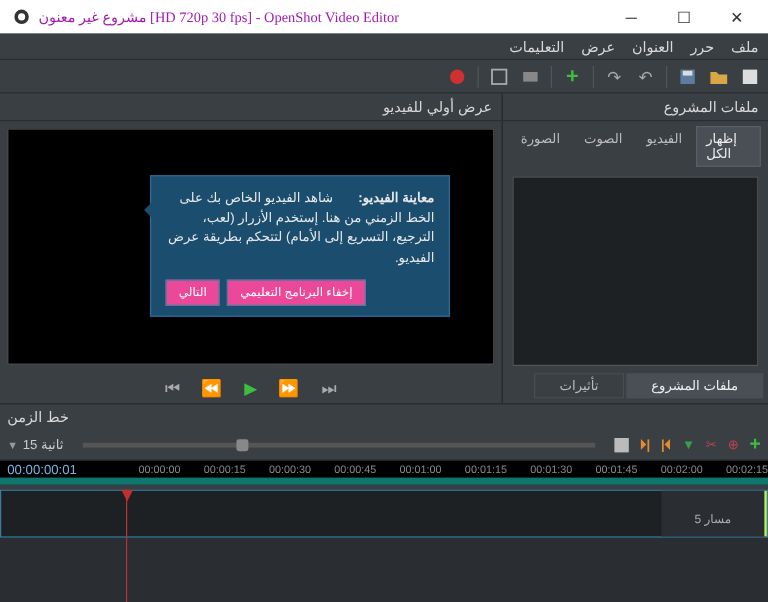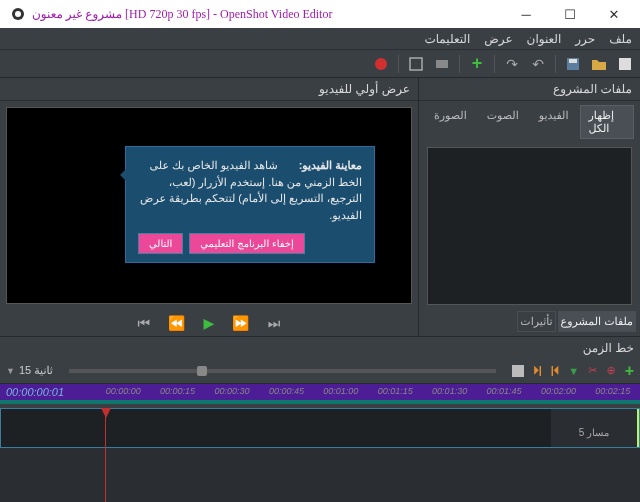--- a/index.html
+++ b/index.html
@@ -17,49 +17,49 @@
 .tool-ico { width: 18px; height: 18px; display: flex; align-items: center; justify-content: center; font-size: 14px; }
 
 .main-area { display: flex; height: 258px; }
 .project-panel { width: 222px; background: #3a3f44; display: flex; flex-direction: column; border-left: 1px solid #25282c; }
 .panel-title { text-align: right; padding: 4px 8px; font-size: 12px; color: #d8d8d8; border-bottom: 1px solid #2a2d31; }
 .filter-tabs { display: flex; flex-direction: row-reverse; padding: 4px 6px; gap: 2px; }
 .filter-tab { padding: 3px 8px; font-size: 11px; color: #bbb; border: 1px solid transparent; }
 .filter-tab.active { background: #4a4f55; border: 1px solid #5a5f65; color: #eee; }
 .project-body { flex: 1; margin: 4px 8px; background: #1e2124; border: 1px solid #555; }
 .bottom-tabs { display: flex; flex-direction: row-reverse; padding: 2px 4px 4px; gap: 2px; }
-.bottom-tab { padding: 3px 2px; font-size: 11px; color: #bbb; background: #3a3f44; border: 1px solid #4a4d52; }
+.bottom-tab { padding: 3px 20px; font-size: 11px; color: #bbb; background: #3a3f44; border: 1px solid #4a4d52; }
 .bottom-tab.active { background: #4a4f55; color: #eee; }
 
 .preview-panel { flex: 1; background: #3a3f44; display: flex; flex-direction: column; }
 .preview-body { flex: 1; margin: 6px; background: #000; border: 1px solid #555; position: relative; }
 .preview-controls { height: 26px; display: flex; align-items: center; justify-content: center; gap: 18px; font-size: 14px; }
 .play-btn { color: #3fbd3f; }
 
 
 .tutorial { position: absolute; right: 36px; top: 38px; width: 250px; background: #1a4d6e; border: 1px solid #2a6d9e; padding: 10px 12px 8px; text-align: right; direction: rtl; font-size: 11px; line-height: 1.5; color: #e8e8e8; }
 .tutorial::before { content: ""; position: absolute; left: -14px; top: 20px; border: 8px solid transparent; border-right-color: #1a4d6e; }
 .tutorial-title { font-weight: bold; display: inline; padding-left: 21px; }
 .tutorial-buttons { display: flex; flex-direction: row-reverse; gap: 6px; margin-top: 10px; }
 .tutorial-buttons button { background: #ec4899; border: 1px solid #4a7d9e; color: #fff; padding: 4px 10px; font-size: 10px; cursor: pointer; }
 
 
-.timeline-header { display: flex; align-items: center; justify-content: flex-end; padding: 2px 6px; height: 22px; background: #3a3f44; border-top: 1px solid #25282c; }
+.timeline-header { display: flex; align-items: center; justify-content: flex-start; padding: 2px 6px; height: 22px; background: #3a3f44; border-top: 1px solid #25282c; }
 .timeline-title { font-size: 12px; color: #d8d8d8; }
 .timeline-toolbar { height: 26px; background: #3a3f44; display: flex; align-items: center; padding: 0 6px; gap: 6px; border-bottom: 1px solid #25282c; }
 .zoom-label { font-size: 11px; color: #ccc; display: flex; align-items: center; gap: 4px; }
 .zoom-slider { flex: 1; height: 4px; background: #555; margin: 0 10px; position: relative; }
 .zoom-slider::after { content: ""; position: absolute; left: 30%; top: -3px; width: 10px; height: 10px; background: #888; border-radius: 2px; }
 .tl-right-icons { display: flex; gap: 9px; align-items: center; }
 .tl-right-icons .sq { width: 12px; height: 12px; background: #bbb; }
 .tl-right-icons .orange { color: #e58b2e; font-weight: bold; }
 
-.ruler { height: 20px; background: #4c1d95; border-bottom: 4px solid #0f766e; display: flex; position: relative; font-style: italic; }
+.ruler { height: 20px; background: #000000; border-bottom: 6px solid #0f766e; display: flex; position: relative; }
 .ruler-labels { position: absolute; top: 2px; left: 96px; right: 0; display: flex; font-size: 9px; color: #888; }
-.ruler-labels span { width: 63px; text-align: center; }
+.ruler-labels span { width: 63px; text-align: right; }
 .timecode { position: absolute; left: 6px; top: 2px; font-size: 11px; color: #78b4e0; }
 .playhead { position: absolute; left: 105px; top: 0; width: 0; height: 120px; border-left: 1px solid #c03030; z-index: 5; }
 .playhead::before { content: ""; position: absolute; left: -5px; top: 0; width: 10px; height: 10px; background: #c03030; clip-path: polygon(0 0, 100% 0, 50% 100%); }
 
 .tracks { background: #2a2d31; position: relative; height: 98px; }
 .track { height: 40px; border: 1px solid #3a7d9e; background: #1e2124; margin: 4px 0; display: flex; flex-direction: row-reverse; }
 .track-label { width: 88px; background: #2a2d31; font-size: 10px; color: #aaa; padding: 18px 6px; text-align: center; border-right: 2px solid #bef264; }
 </style>
 </head>
 <body>

